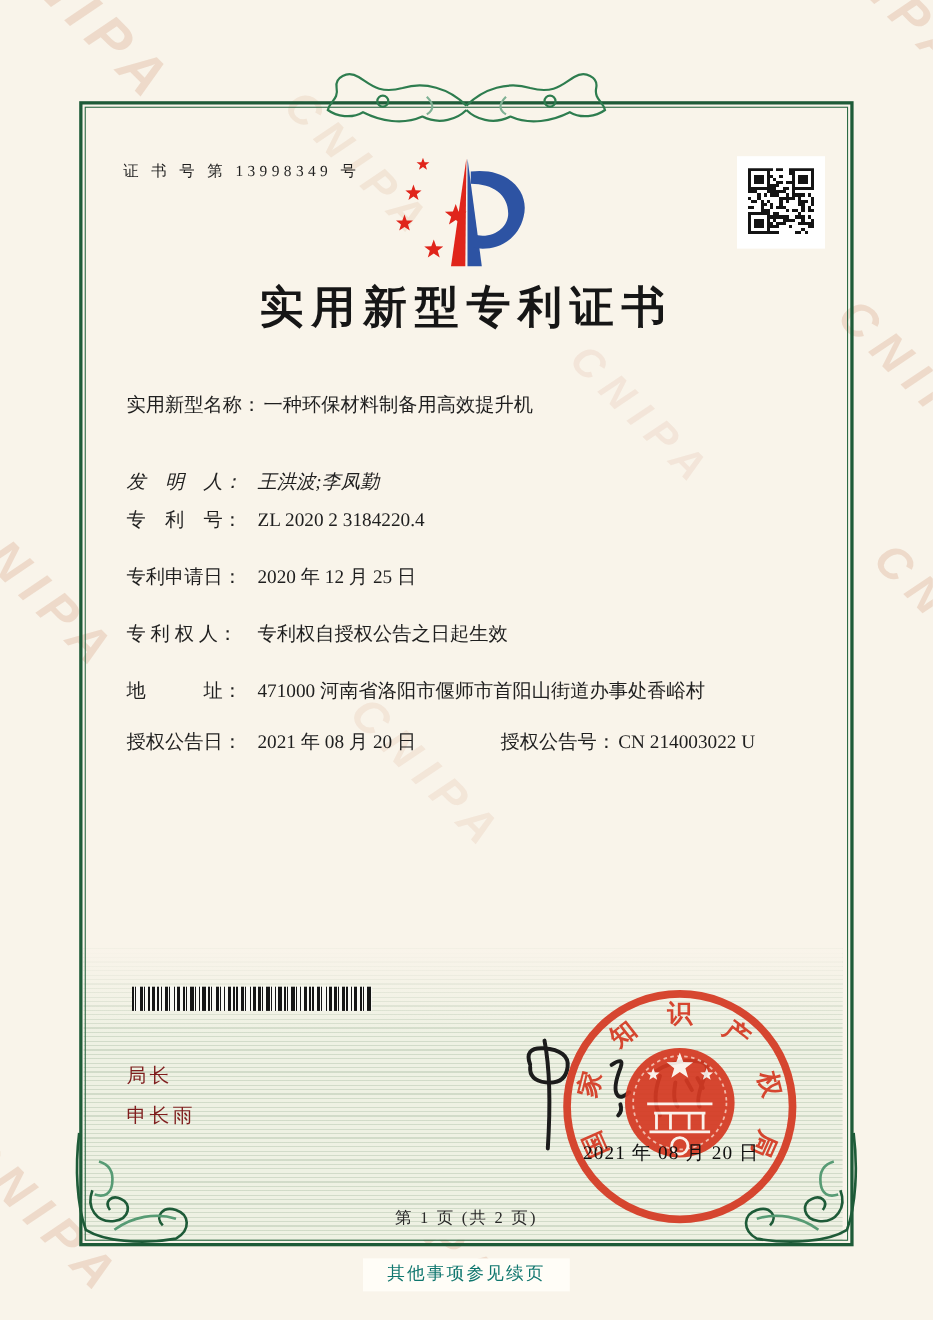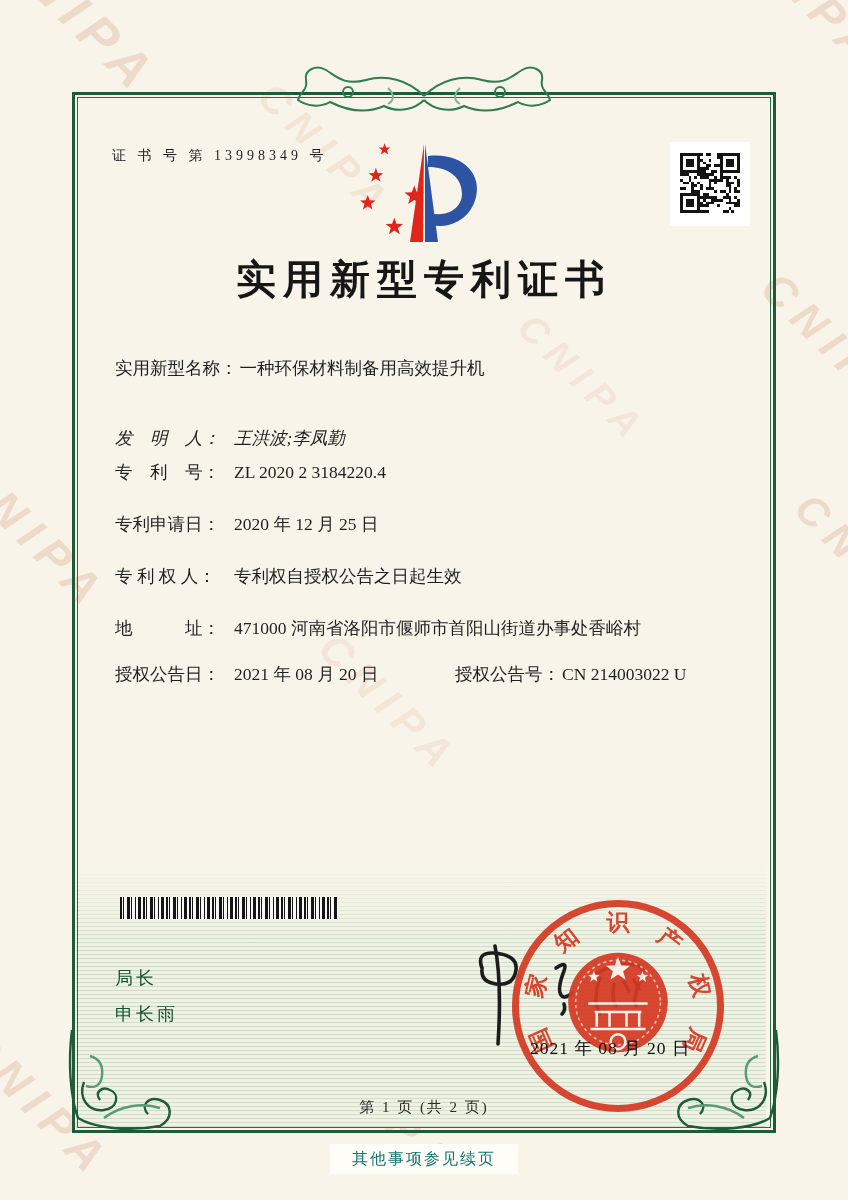--- a/index.html
+++ b/index.html
@@ -61,21 +61,21 @@
   
   .barcode{
     position:absolute;left:120px;top:897px;width:218px;height:22px;
     background:repeating-linear-gradient(90deg,
       #151515 0 2px,#f8f8f4 2px 3px,#151515 3px 4px,#f8f8f4 4px 7px,
       #151515 7px 10px,#f8f8f4 10px 11px,#151515 11px 12px,#f8f8f4 12px 15px,
       #151515 15px 16px,#f8f8f4 16px 18px,#151515 18px 21px,#f8f8f4 21px 23px);
   }
   
   .officer{position:absolute;left:115px;top:966px;font-size:18px;letter-spacing:3px;
-    font-family:"Liberation Sans","DejaVu Sans",sans-serif;color:#14532d;}
+    font-family:"Liberation Sans","DejaVu Sans",sans-serif;color:#7f1d1d;}
   .officer div{margin-bottom:12px;}
   .signature{position:absolute;left:468px;top:938px;}
   
   .seal{position:absolute;left:512px;top:900px;width:212px;height:212px;opacity:.93;}
   .seal-ring{position:absolute;left:0;top:0;width:198px;height:198px;
     border:7px solid #d53a23;border-radius:50%;}
   .seal-char{
     position:absolute;left:50%;top:50%;
     font-size:23px;font-weight:bold;color:#d53a23;
     font-family:"Liberation Sans","DejaVu Sans",sans-serif;

